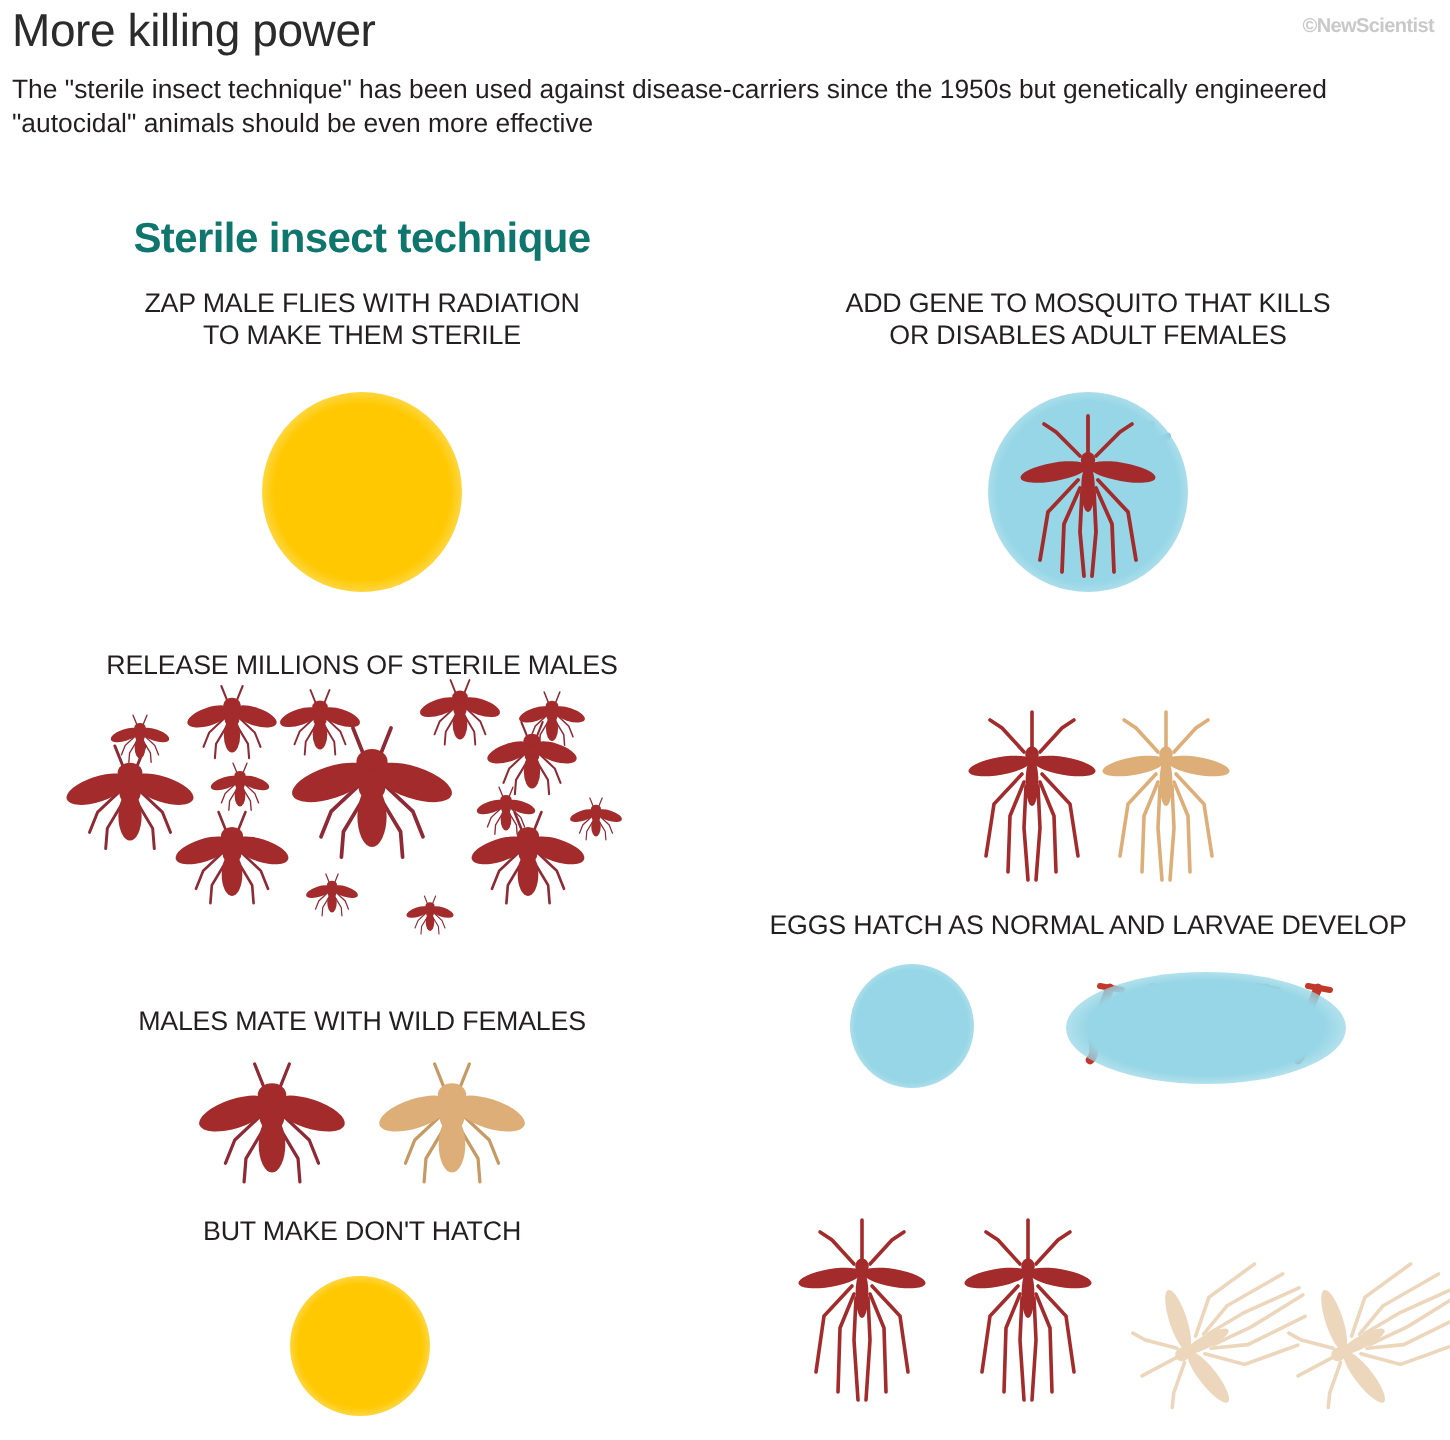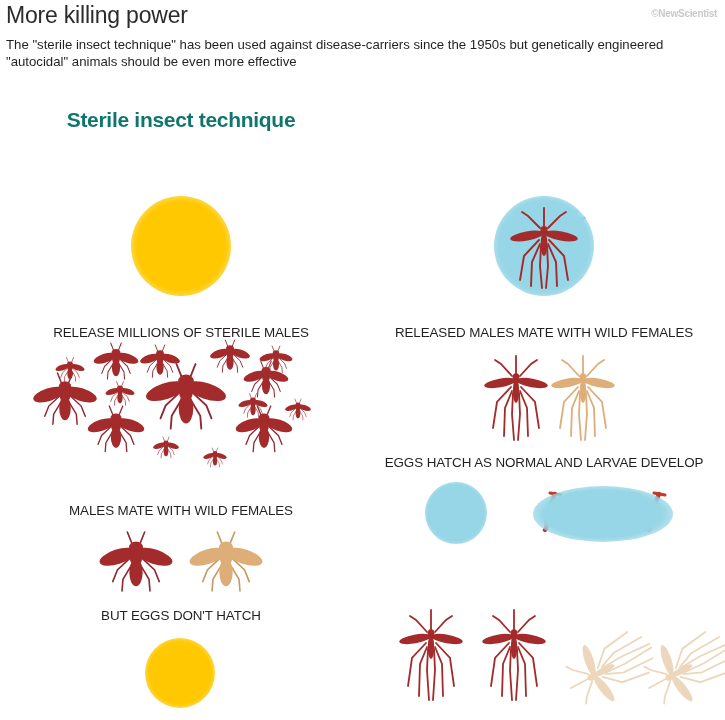--- a/index.html
+++ b/index.html
@@ -74,20 +74,21 @@
   <div class="hdr">
     <div class="title">More killing power</div>
     <div class="brand">©NewScientist</div>
     <div class="standfirst">The "sterile insect technique" has been used against disease-carriers since the 1950s but genetically engineered "autocidal" animals should be even more effective</div>
   </div>
 
   <div class="col col-left">
 
     <div class="coltitle st">Sterile insect technique</div>
 
+    <div class="step" style="top:44px;">ZAP MALE FLIES WITH RADIATION<br>TO MAKE THEM STERILE</div>
 
     <div class="art" style="left:131px;top:96px;">
       <div class="glow-y" style="left:0;top:0;width:100px;height:100px;"></div>
       <svg width="100" height="100" viewBox="0 0 100 100">
         <g fill="#BFA01B">
           <path d="M50 50 L14 34 A40 40 0 0 1 50 10 Z" transform="rotate(-60 50 50)"></path>
           <path d="M50 50 L14 34 A40 40 0 0 1 50 10 Z" transform="rotate(60 50 50)"></path>
           <path d="M50 50 L14 34 A40 40 0 0 1 50 10 Z" transform="rotate(180 50 50)"></path>
         </g>
 
@@ -178,21 +179,21 @@
           </g>
           <ellipse cx="-12" cy="-4" rx="12" ry="4.7" fill="#DDAE78" transform="rotate(-18 -12 -4)"></ellipse>
           <ellipse cx="12" cy="-4" rx="12" ry="4.7" fill="#DDAE78" transform="rotate(18 12 -4)"></ellipse>
           <ellipse cx="0" cy="-10" rx="4.6" ry="3.8" fill="#DDAE78"></ellipse>
           <ellipse cx="0" cy="-3" rx="4" ry="4.6" fill="#DDAE78"></ellipse>
           <ellipse cx="0" cy="6" rx="4.3" ry="9" fill="#DDAE78"></ellipse>
         </g>
       </svg>
     </div>
 
-    <div class="step" style="top:508px;">BUT EGGS DON'T HATCH</div>
+    <div class="step" style="top:508px;">BUT MAKE DON'T HATCH</div>
 
     <div class="art" style="left:145px;top:538px;">
       <div class="glow-y" style="left:0;top:0;width:70px;height:70px;"></div>
       <svg width="70" height="70" viewBox="0 0 70 70">
         <g fill="#FBE9A0">
           <ellipse cx="28" cy="22" rx="4.6" ry="7"></ellipse>
           <ellipse cx="42" cy="22" rx="4.6" ry="7"></ellipse>
           <ellipse cx="21" cy="35" rx="4.6" ry="7"></ellipse>
           <ellipse cx="35" cy="35" rx="4.6" ry="7"></ellipse>
           <ellipse cx="49" cy="35" rx="4.6" ry="7"></ellipse>
@@ -200,20 +201,21 @@
           <ellipse cx="42" cy="48" rx="4.6" ry="7"></ellipse>
         </g>
       </svg>
     </div>
 
   </div>
 
   <div class="col col-right">
 
 
+    <div class="step" style="top:44px;">ADD GENE TO MOSQUITO THAT KILLS<br>OR DISABLES ADULT FEMALES</div>
 
     <div class="art" style="left:131px;top:96px;">
       <div class="glow-b" style="left:0;top:0;width:100px;height:100px;"></div>
       <svg width="100" height="100" viewBox="0 0 100 100">
         <g stroke="#6FB6CF" stroke-width="3" fill="none" stroke-linecap="round">
           <path d="M22,78 C38,70 36,54 52,46 C68,38 66,24 82,16"></path>
           <path d="M30,84 C46,76 44,60 60,52 C76,44 74,30 90,22"></path>
           <path d="M25,80 L31,83"></path>
             <path d="M33,71 L40,75"></path>
           <path d="M42,62 L49,66"></path>
@@ -237,21 +239,20 @@
             <path d="M3,4 L4,24 L2,46"></path>
           </g>
           <ellipse cx="-17" cy="-6" rx="17" ry="4.6" fill="#A32B2B" transform="rotate(-10 -17 -6)"></ellipse>
           <ellipse cx="17" cy="-6" rx="17" ry="4.6" fill="#A32B2B" transform="rotate(10 17 -6)"></ellipse>
           <ellipse cx="0" cy="-12" rx="3.6" ry="4" fill="#A32B2B"></ellipse>
           <ellipse cx="0" cy="2" rx="3.4" ry="12" fill="#A32B2B"></ellipse>
         </g>
       </svg>
     </div>
 
-    <div class="step" style="top:225px;">RELEASED MALES MATE WITH WILD FEMALES</div>
 
     <div class="art" style="left:105px;top:248px;">
       <svg width="160" height="104" viewBox="0 0 160 104">
         <g transform="translate(48,40)">
           <g stroke="#A32B2B" stroke-width="1.8" fill="none" stroke-linecap="round">
             <path d="M0,-14 L0,-32"></path>
             <path d="M-4,-12 L-15,-24 L-21,-28"></path>
             <path d="M4,-12 L15,-24 L21,-28"></path>
             <path d="M-5,-1 L-19,14 L-23,40"></path>
             <path d="M5,-1 L19,14 L23,40"></path>

